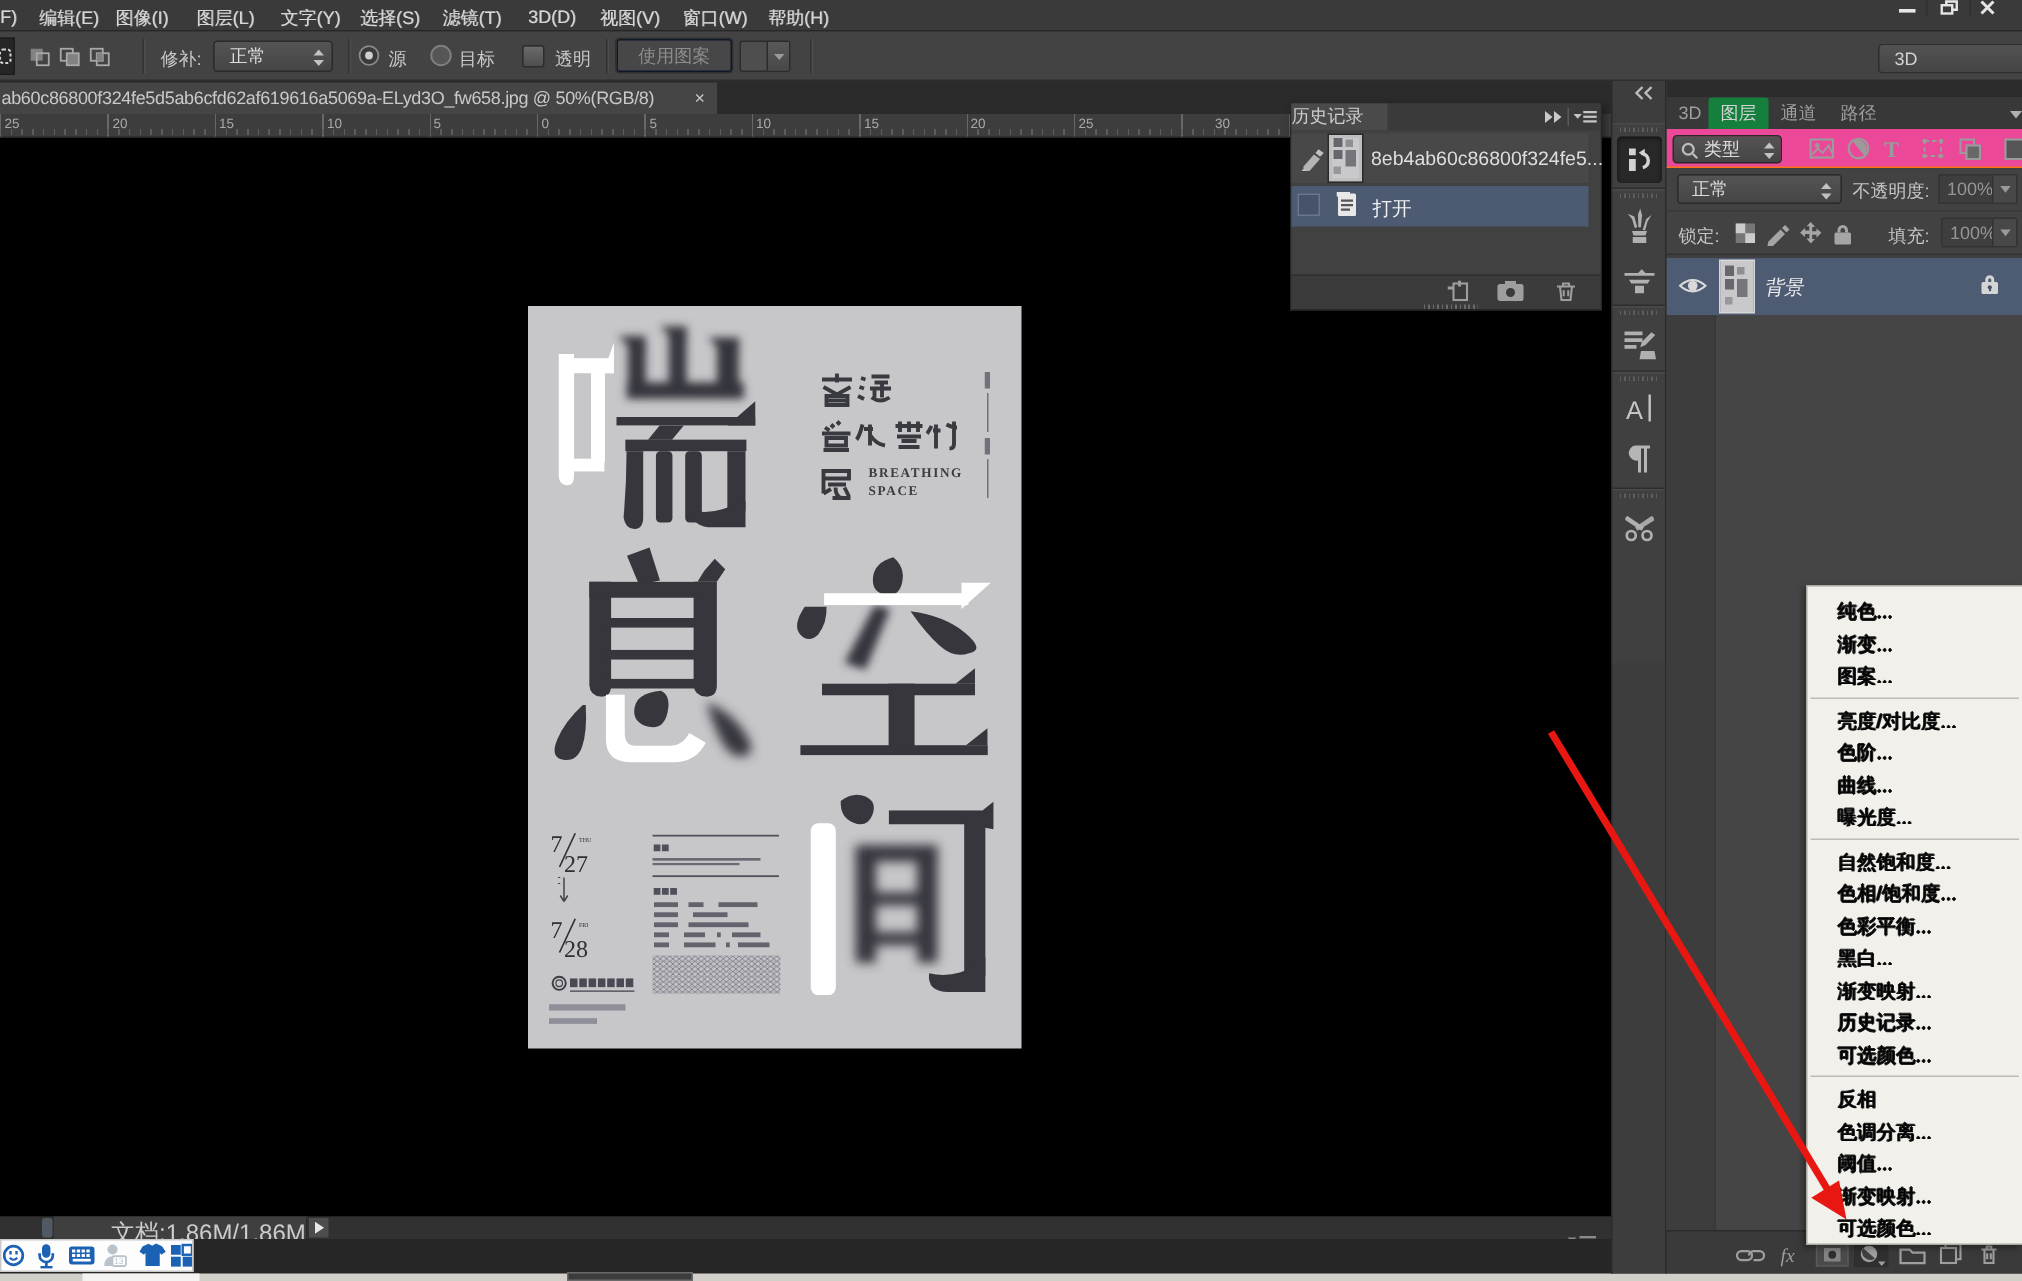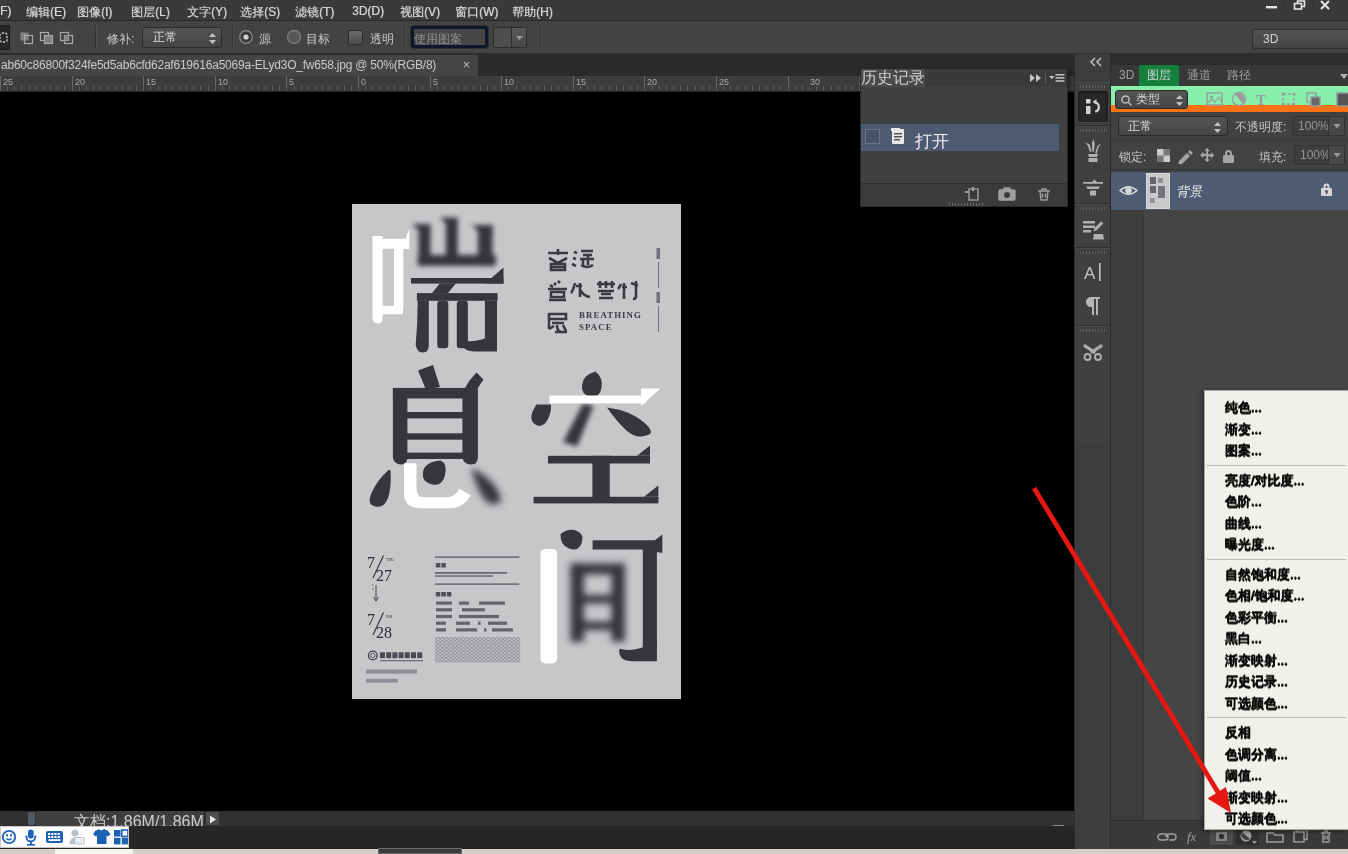--- a/index.html
+++ b/index.html
@@ -84,21 +84,21 @@
       <circle cx="8" cy="8" r="2.6" fill="#cfcfcf"></circle>
     </svg>
 <div class="abs" style="left:259px;top:10px">源</div>
 <svg class="abs" style="left:286px;top:8px" width="16" height="16">
       <circle cx="8" cy="8" r="6.5" fill="#565656" stroke="#7f7f7f" stroke-width="1.3"></circle>
     </svg>
 <div class="abs" style="left:306px;top:10px">目标</div>
 <div class="abs" style="left:348px;top:9px;width:15px;height:15px;background:linear-gradient(#6a6a6a,#4e4e4e);border:1px solid #2c2c2c;border-radius:2px"></div>
 <div class="abs" style="left:370px;top:10px">透明</div>
 <div class="vsep" style="left:404px"></div>
-<div class="abs" style="left:411px;top:5px;width:77px;height:22px;background:#474747;border:3px solid #0f172a;outline:1px solid #303030;border-radius:2px;color:#8d8d8d;text-align:left;line-height:20px">使用图案</div>
+<div class="abs" style="left:411px;top:5px;width:77px;height:22px;background:#474747;border:1px solid #0f172a;outline:1px solid #303030;border-radius:2px;color:#8d8d8d;text-align:center;line-height:20px">使用图案</div>
 <div class="abs" style="left:493px;top:6px;width:34px;height:21px;background:#4e4e4e;border:1px solid #2c2c2c;border-radius:2px">
       <div class="abs" style="right:0;top:0;width:15px;height:19px;border-left:1px solid #2c2c2c;background:linear-gradient(#585858,#484848)"><svg width="15" height="19">
           <path d="M4 8l3.5 4L11 8z" fill="#9a9a9a"></path>
         </svg></div>
     </div>
 <div class="vsep" style="left:540px"></div>
 <div class="abs" style="left:1252px;top:8px;width:96px;height:20px;background:linear-gradient(#525252,#454545);border:1px solid #2e2e2e;border-radius:3px 0 0 3px;border-right:none;color:#d2d2d2;line-height:18px"><span style="padding-left:10px">3D</span></div>
 </div>
 <div id="tabbar" class="abs">
     <div id="doctab">ab60c86800f324fe5d5ab6cfd62af619616a5069a-ELyd3O_fw658.jpg @ 50%(RGB/8)<span class="abs" style="left:463px;top:0;color:#c4c4c4">×</span></div>
@@ -444,21 +444,21 @@
 <div class="abs" style="left:0;top:0;width:238px;height:11px;background:#2c2c2c"></div>
 <div class="abs" style="left:0;top:11px;width:238px;height:21px;background:#383838">
 <span class="ptab" style="left:0">3D</span>
 <span class="ptab act" style="left:28px">图层</span>
 <span class="ptab" style="left:68px">通道</span>
 <span class="ptab" style="left:108px">路径</span>
 <svg class="abs" style="left:228px;top:8px" width="10" height="8">
         <path d="M1 1l4 5 4-5z" fill="#b0b0b0"></path>
       </svg>
 </div>
-<div class="abs" style="left:0;top:32px;width:238px;height:26px;background:#86efac;border-bottom:7px solid #f97316">
+<div class="abs" style="left:0;top:32px;width:238px;height:26px;background:#ec4899;border-bottom:1px solid #f97316">
 <div class="combo" style="left:4px;top:4px;width:73px;height:19px;font-size:12px;line-height:17px">
 <svg class="abs" style="left:4px;top:3px" width="13" height="13">
           <circle cx="5.5" cy="5.5" r="3.6" fill="none" stroke="#bdbdbd" stroke-width="1.5"></circle>
           <path d="M8.5 8.5l3 3" stroke="#bdbdbd" stroke-width="1.5"></path>
         </svg>
 <span style="padding-left:20px">类型</span>
 <svg class="abs" style="right:3px;top:3px" width="9" height="13">
           <path d="M1 5l3.5-4L8 5z" fill="#c2c2c2"></path>
           <path d="M1 8l3.5 4L8 8z" fill="#c2c2c2"></path>
         </svg></div>
@@ -567,45 +567,65 @@
         <rect x="139" y="4" width="10" height="10"></rect>
         <path d="M142 4V1.5h10v10H149.5"></path>
       </g>
 <g stroke="#9e9e9e" fill="none" stroke-width="1.4">
         <path d="M166 5h10M168 5v9h6V5M169.5 5v-2h3v2M169.8 7.5v4M172.2 7.5v4"></path>
       </g>
 </svg>
 </div>
 <div id="histpanel" class="abs">
 <div class="abs" style="left:0;top:0;width:206px;height:18px;background:#3a3a3a">
-<div class="abs" style="left:0;top:0;width:64px;height:18px;background:#4a4a4a;color:#cecece;font-size:16px;line-height:17px;text-align:center">历史记录</div>
+<div class="abs" style="left:0;top:0;width:64px;height:18px;background:#4a4a4a;color:#cecece;font-size:12px;line-height:17px;">历史记录</div>
 <svg class="abs" style="left:168px;top:4px" width="14" height="10">
         <path d="M1 1l5 4-5 4zM7 1l5 4-5 4z" fill="#c9c9c9"></path>
       </svg>
 <div class="abs" style="left:184px;top:3px;width:1px;height:12px;background:#5a5a5a"></div>
 <svg class="abs" style="left:188px;top:5px" width="16" height="9">
         <path d="M0 2l2.8 3.2L5.6 2z" fill="#c5c5c5"></path>
         <rect x="6.5" y="0" width="9" height="1.5" fill="#c5c5c5"></rect>
         <rect x="6.5" y="3.1" width="9" height="1.5" fill="#c5c5c5"></rect>
         <rect x="6.5" y="6.2" width="9" height="1.5" fill="#c5c5c5"></rect>
       </svg>
 </div>
 <div class="abs" style="left:0;top:18px;width:206px;height:96px;background:#414141">
+<div class="abs" style="left:0;top:2px;width:198px;height:33px;background:#484848">
+<svg class="abs" style="left:6px;top:10px" width="16" height="15">
+          <g fill="#c0c0c0">
+            <path d="M2 12l7-8 4 3-7 8-4 1z" opacity=".9"></path>
+            <path d="M10 3l2-2.5L15.5 3 13 5.5z"></path>
+            <path d="M1 14h3v1H1z"></path>
+          </g>
+        </svg>
+<div class="abs" style="left:25px;top:1px;width:22px;height:31px;background:#c9c9cc;outline:1px solid #2a2a2a;box-shadow:0 0 0 2px #bfbfbf inset">
+<svg width="22" height="31">
+            <g fill="#55555c" opacity=".85">
+              <rect x="3" y="2" width="6" height="6"></rect>
+              <rect x="11" y="3" width="5" height="5" opacity=".6"></rect>
+              <rect x="3" y="10" width="6" height="6"></rect>
+              <rect x="11" y="10" width="7" height="11" opacity=".85"></rect>
+              <rect x="3" y="21" width="5" height="5" opacity=".5"></rect>
+            </g>
+          </svg></div>
+<span class="abs" style="left:53px;top:9px;color:#dedede;font-size:13px">8eb4ab60c86800f324fe5...</span>
+</div>
 <div class="abs" style="left:0;top:37px;width:198px;height:27px;background:#4d5b72">
 <div class="abs" style="left:4px;top:5px;width:15px;height:15px;border:1px solid #6a7689;background:#46536a"></div>
 <svg class="abs" style="left:30px;top:4px" width="15" height="18">
           <rect x="1" y="1" width="12" height="15" fill="#e8e8e8" rx="1"></rect>
           <rect x="0" y="0" width="9" height="3" fill="#e8e8e8"></rect>
           <g fill="#555">
             <rect x="3" y="5" width="8" height="1.5"></rect>
             <rect x="3" y="8" width="8" height="1.5"></rect>
             <rect x="3" y="11" width="6" height="1.5"></rect>
           </g>
         </svg>
-<span class="abs" style="left:54px;top:6px;color:#f0f0f0;font-size:17px">打开</span>
+<span class="abs" style="left:54px;top:6px;color:#f0f0f0;font-size:13px">打开</span>
 </div>
 </div>
 <div class="abs" style="left:0;top:114px;width:206px;height:23px;background:#3b3b3b;border-top:1px solid #2e2e2e">
 <svg class="abs" style="left:104px;top:3px" width="90" height="14" viewBox="0 0 90 14">
 <g fill="none" stroke="#9e9e9e" stroke-width="1.4">
 <rect x="4" y="2" width="9" height="11"></rect>
           <path d="M0 5h4M8 0v4" stroke-width="2"></path>
 <g transform="translate(34,0)">
             <rect x="0" y="3" width="16" height="10" rx="1" fill="#9e9e9e"></rect>
             <circle cx="8" cy="8" r="3" fill="#3b3b3b" stroke="none"></circle>

